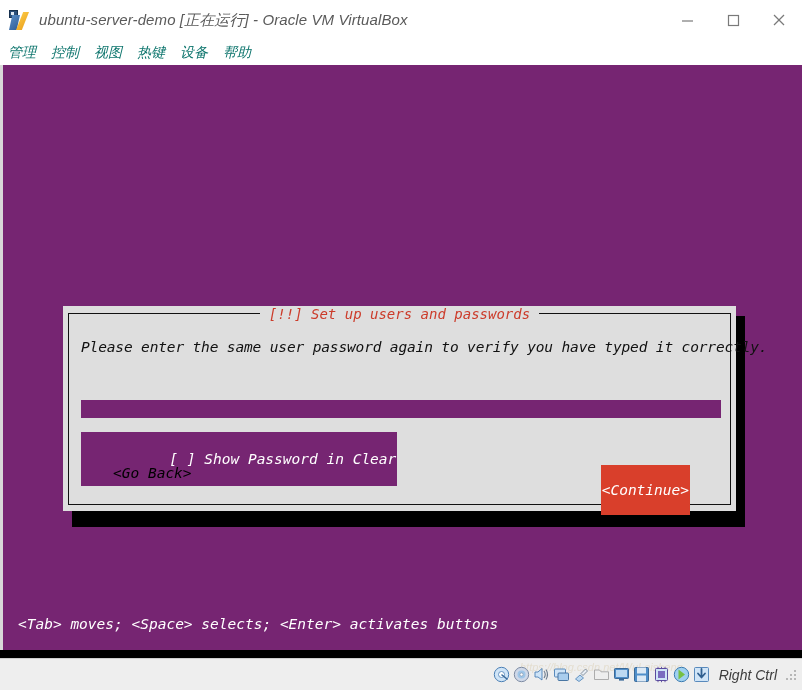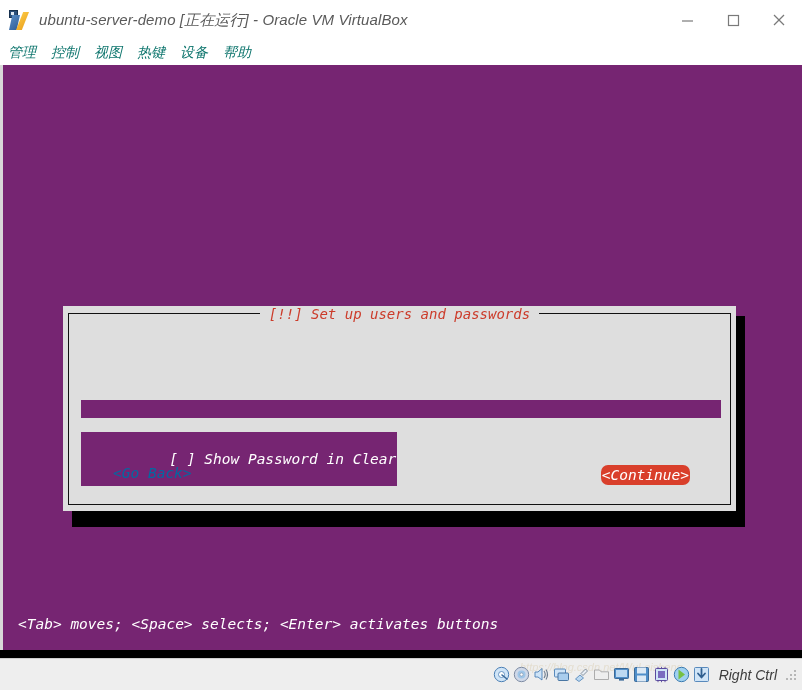--- a/index.html
+++ b/index.html
@@ -190,31 +190,30 @@
     position: absolute;
     left: 18px; top: 126px;
     background: #762572;
     color: #ffffff;
     line-height: 18px;
     padding: 0 1px;
   }
   .btn-goback {
     position: absolute;
     left: 50px; top: 159px;
-    color: #0369a1;
+    color: #000000;
     background: transparent;
   }
   .btn-continue {
     position: absolute;
     right: 46px; top: 159px;
     background: #d93f2b;
     color: #ffffff;
-    padding: 2px 1px;
+    padding: 17px 1px;
     line-height: 16px;
-    border-radius: 7px;
   }
 
   
   .vm-help {
     position: absolute;
     left: 18px;
     bottom: 26px;
     font-family: "DejaVu Sans Mono", "Liberation Mono", monospace;
     font-size: 14.5px;
     color: #ffffff;
@@ -322,20 +321,21 @@
 
   <div class="vm-screen">
     <div class="vm-left-strip"></div>
 
     <div class="dlg-shadow"></div>
 
     <div class="dialog">
       <div class="dlg-inner"></div>
 
       <div class="dlg-body">
+        <div class="line-intro">Please enter the same user password again to verify you have typed it correctly.</div>
 
         <div class="pw-field">
           
         </div>
 
         <div class="chk-row">
           <span>[ ]</span><span> </span><span>Show Password in Clear</span>
         </div>
 
         <div class="btn-goback">&lt;Go Back&gt;</div>

